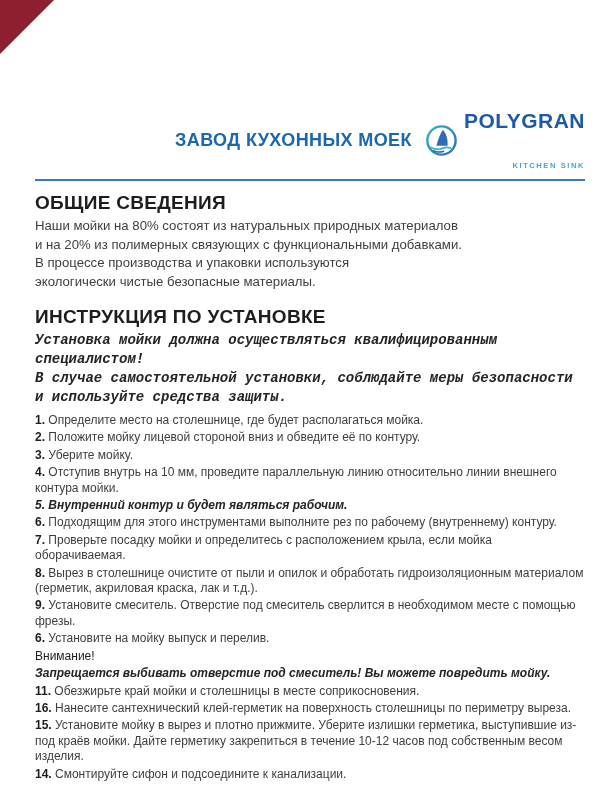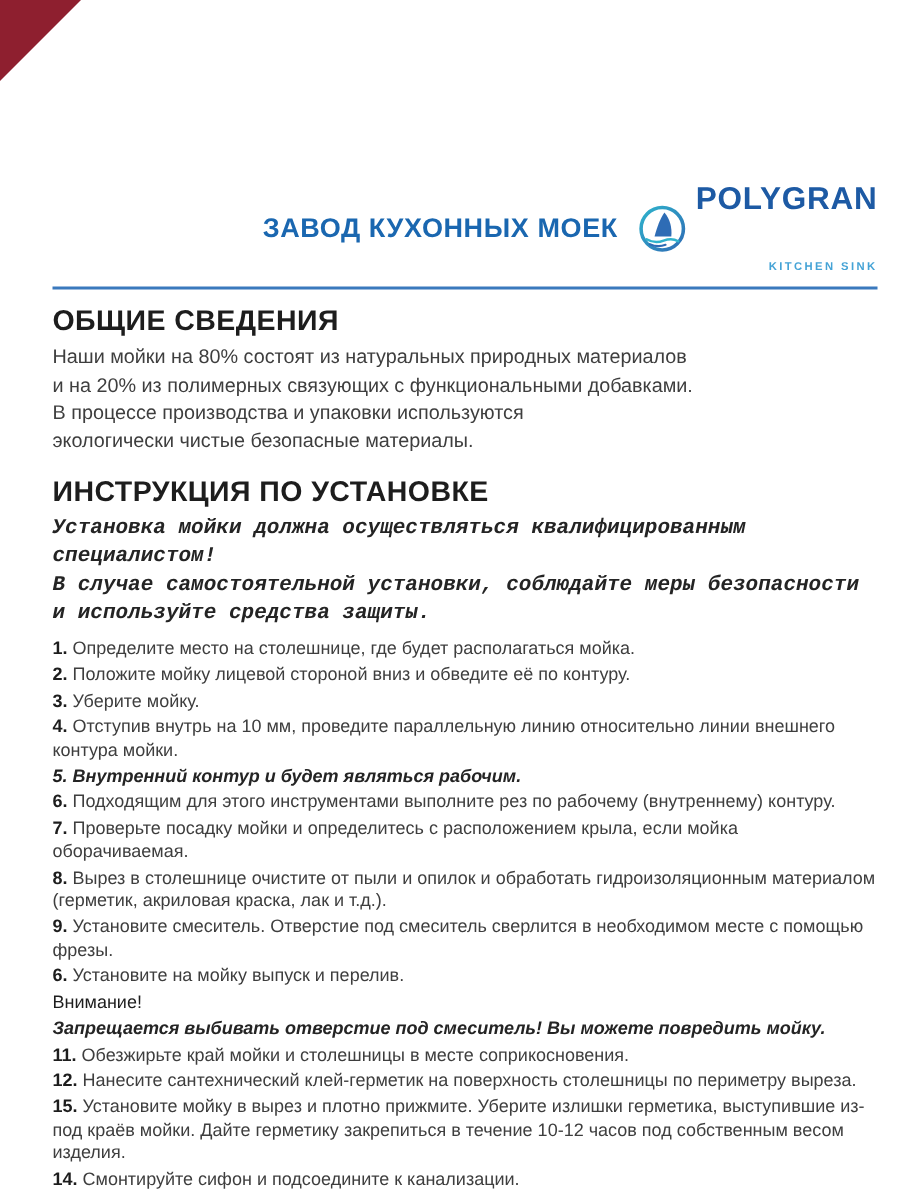--- a/index.html
+++ b/index.html
@@ -21,21 +21,21 @@
     font-family:"Liberation Sans", sans-serif;
     overflow:hidden;
     box-sizing:border-box;
   }
   .corner{
     position:absolute;top:0;left:0;
     width:0;height:0;
     border-top:54px solid var(--corner-red);
     border-right:54px solid transparent;
   }
-  .content{padding:0 15px 0 35px;margin-top:12px;}
+  .content{padding:0 15px 0 35px;}
   .header-row{
     padding-top:110px;
     display:flex;align-items:center;justify-content:flex-end;gap:13px;
   }
   .header-title{
     font-size:18px;font-weight:700;color:var(--accent);
     letter-spacing:.4px;white-space:nowrap;
   }
   .logo{display:flex;align-items:center;gap:6px;}
   .logo svg{display:block;}
@@ -120,20 +120,20 @@
           <div class="step"><span class="step-num">4. </span>Отступив внутрь на 10 мм, проведите параллельную линию относительно линии внешнего контура мойки.</div>
           <div class="step emphasis"><span class="step-num">5. </span>Внутренний контур и будет являться рабочим.</div>
           <div class="step"><span class="step-num">6. </span>Подходящим для этого инструментами выполните рез по рабочему (внутреннему) контуру.</div>
           <div class="step"><span class="step-num">7. </span>Проверьте посадку мойки и определитесь с расположением крыла, если мойка оборачиваемая.</div>
           <div class="step"><span class="step-num">8. </span>Вырез в столешнице очистите от пыли и опилок и обработать гидроизоляционным материалом (герметик, акриловая краска, лак и т.д.).</div>
           <div class="step"><span class="step-num">9. </span>Установите смеситель. Отверстие под смеситель сверлится в необходимом месте с помощью фрезы.</div>
           <div class="step"><span class="step-num">6. </span>Установите на мойку выпуск и перелив.</div>
           <div class="step bold">Внимание!</div>
           <div class="step emphasis">Запрещается выбивать отверстие под смеситель! Вы можете повредить мойку.</div>
           <div class="step"><span class="step-num">11. </span>Обезжирьте край мойки и столешницы в месте соприкосновения.</div>
-          <div class="step"><span class="step-num">12. </span>Нанесите сантехнический клей-герметик на поверхность столешницы по периметру выреза.</div>
+          <div class="step"><span class="step-num">16. </span>Нанесите сантехнический клей-герметик на поверхность столешницы по периметру выреза.</div>
           <div class="step"><span class="step-num">15. </span>Установите мойку в вырез и плотно прижмите. Уберите излишки герметика, выступившие из-под краёв мойки. Дайте герметику закрепиться в течение 10-12 часов под собственным весом изделия.</div>
           <div class="step"><span class="step-num">14. </span>Смонтируйте сифон и подсоедините к канализации.</div>
         </div>
     </div>
 
   </div>
 </div>
 
 </body></html>

